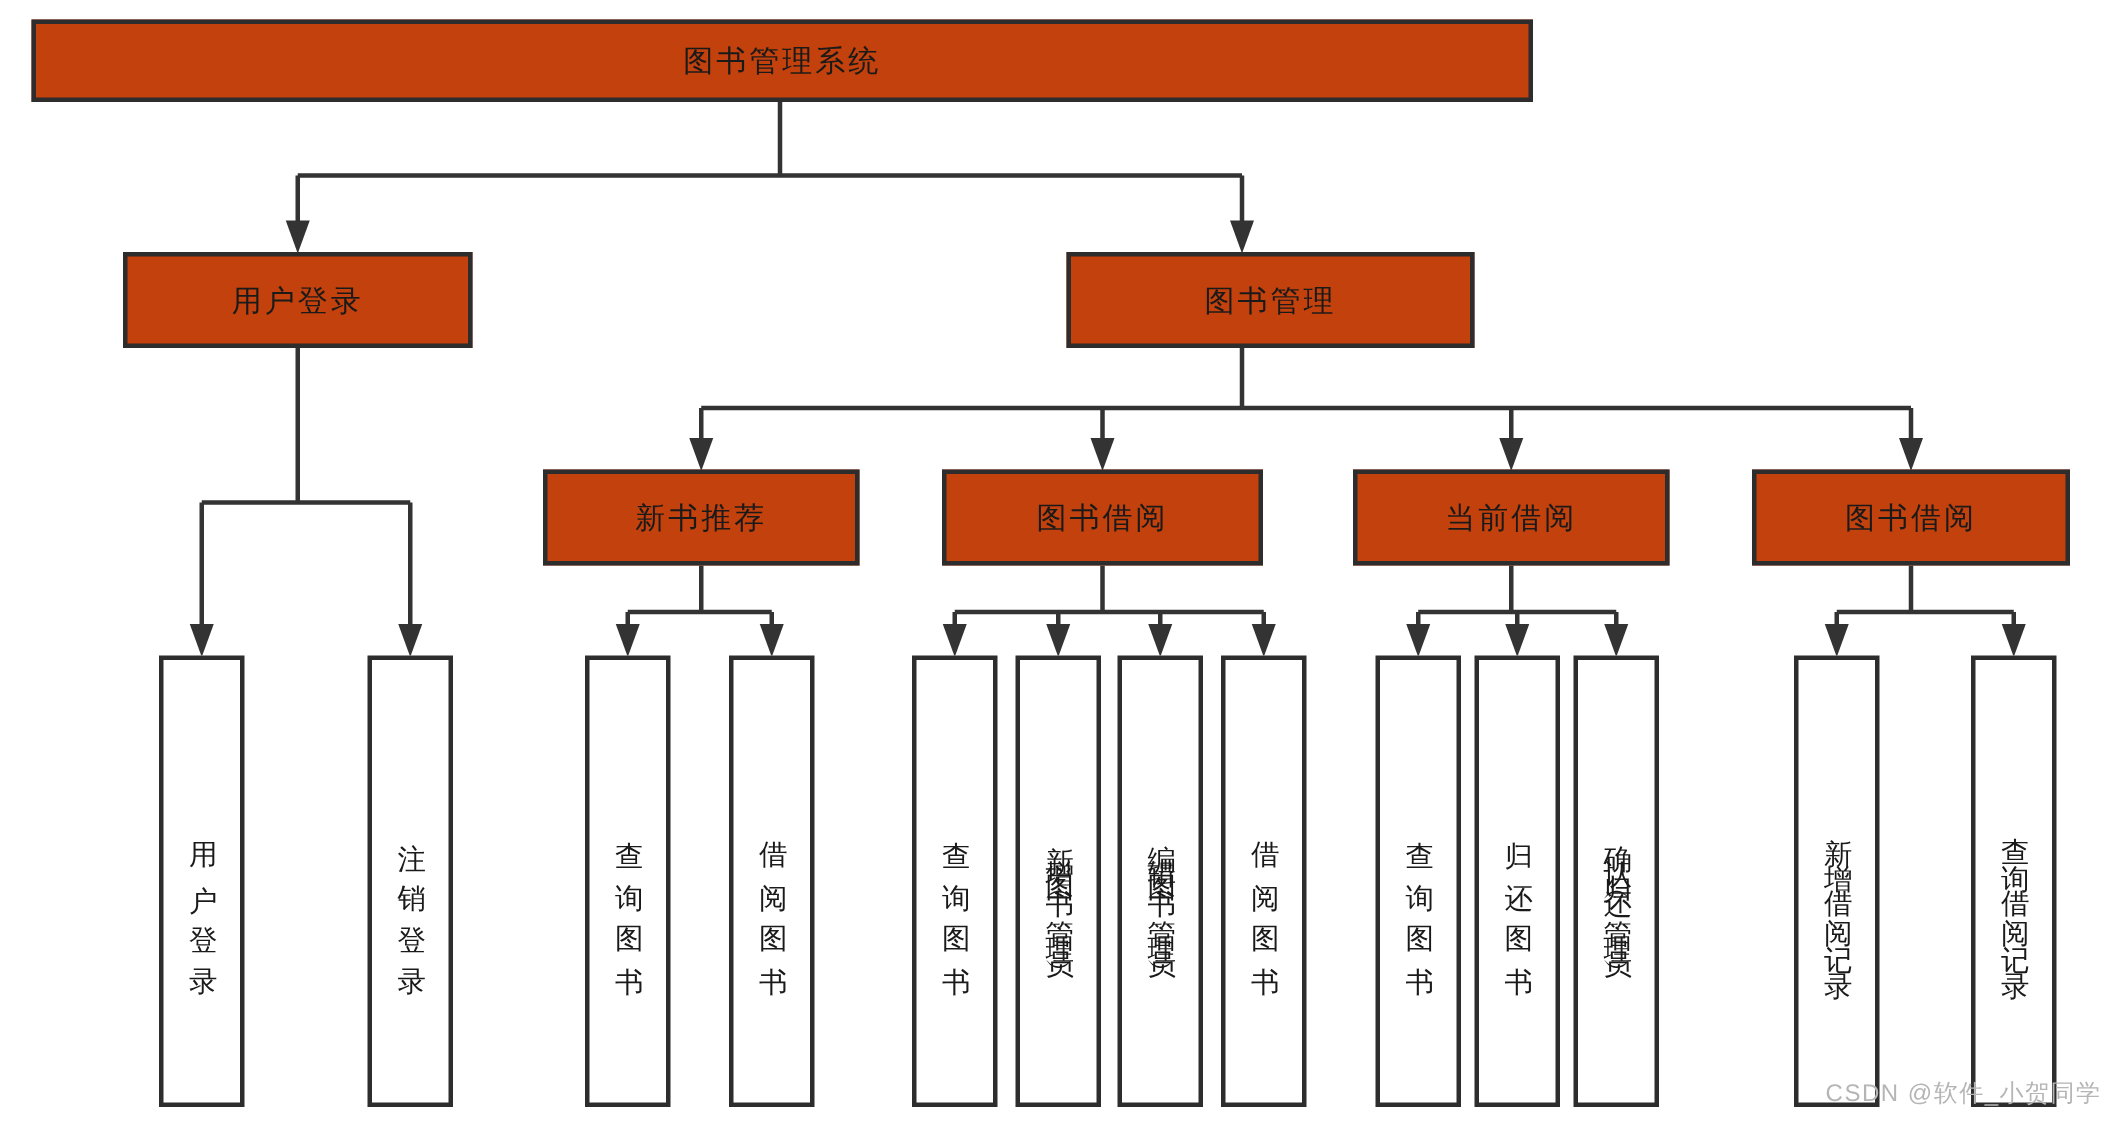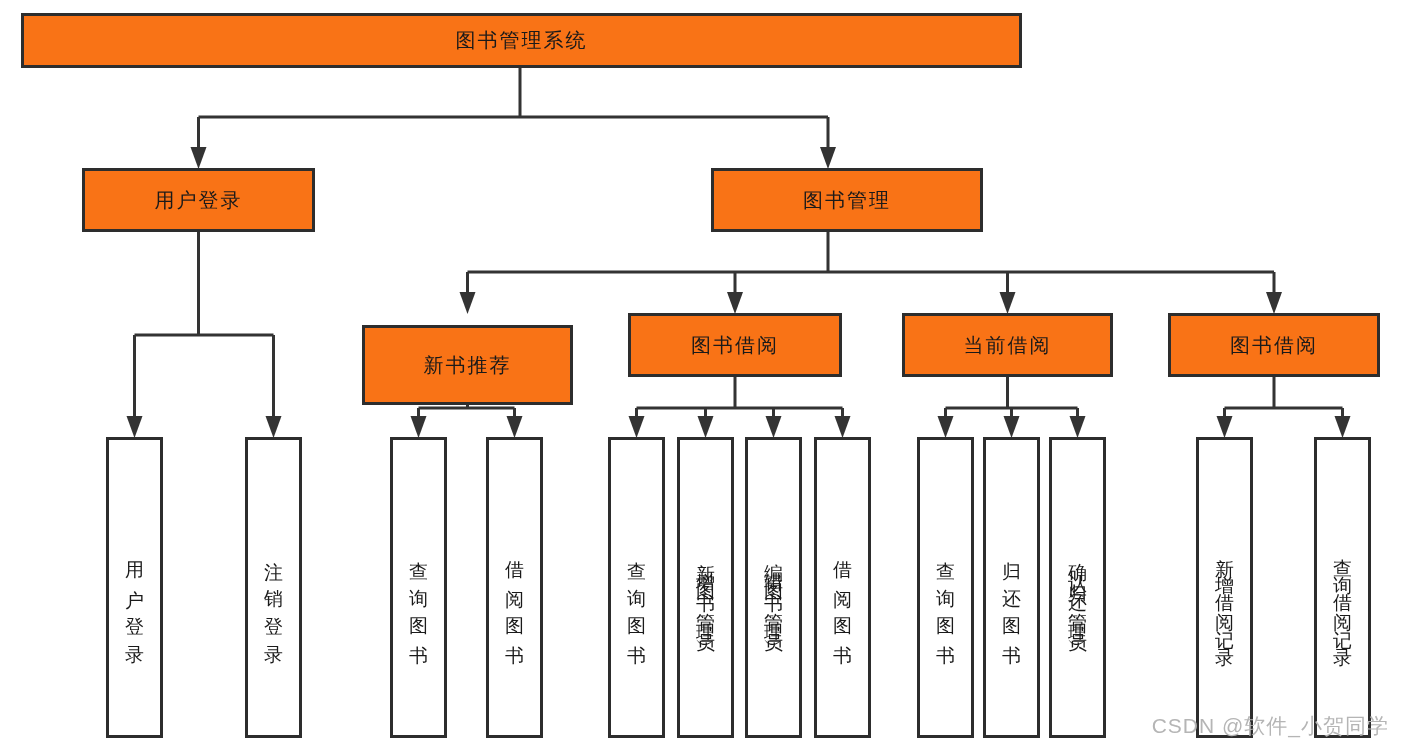--- a/index.html
+++ b/index.html
@@ -18,21 +18,21 @@
     position:relative;
     width:1405px;
     height:747px;
     background:var(--bg);
     overflow:hidden;
   }
   .node{
     position:absolute;
     box-sizing:border-box;
     border:3px solid var(--border);
-    background:#f97316;
+    background:#c2410c;
     display:flex;
     align-items:center;
     justify-content:center;
     color:var(--text);
     z-index:2;
   }
   .hlabel{
     font-size:20px;
     letter-spacing:2px;
     white-space:nowrap;
@@ -71,23 +71,23 @@
     stroke:var(--line);
     stroke-width:3;
     fill:none;
   }
   #connectors polygon{
     fill:var(--line);
     stroke:none;
   }
   .watermark{
     position:absolute;
-    right:16px;
+    right:4px;
     bottom:7px;
-    font-size:21px;
+    font-size:16px;
     color:var(--watermark);
     letter-spacing:1px;
     white-space:nowrap;
     z-index:3;
   }
 </style>
 </head>
 <body>
 
 <div class="canvas">
@@ -139,21 +139,21 @@
     <span class="hlabel">图书管理系统</span>
   </div>
 
   <div class="node" style="left:82px;top:168px;width:233px;height:64px;">
     <span class="hlabel">用户登录</span>
   </div>
   <div class="node" style="left:711px;top:168px;width:272px;height:64px;">
     <span class="hlabel">图书管理</span>
   </div>
 
-  <div class="node" style="left:362px;top:313px;width:211px;height:80px;margin-top:12px;">
+  <div class="node" style="left:362px;top:313px;width:211px;height:64px;">
     <span class="hlabel">新书推荐</span>
   </div>
   <div class="node" style="left:902px;top:313px;width:211px;height:64px;">
     <span class="hlabel">当前借阅</span>
   </div>
   <div class="node" style="left:628px;top:313px;width:214px;height:64px;">
     <span class="hlabel">图书借阅</span>
   </div>
   <div class="node" style="left:1168px;top:313px;width:212px;height:64px;">
     <span class="hlabel">图书借阅</span>

